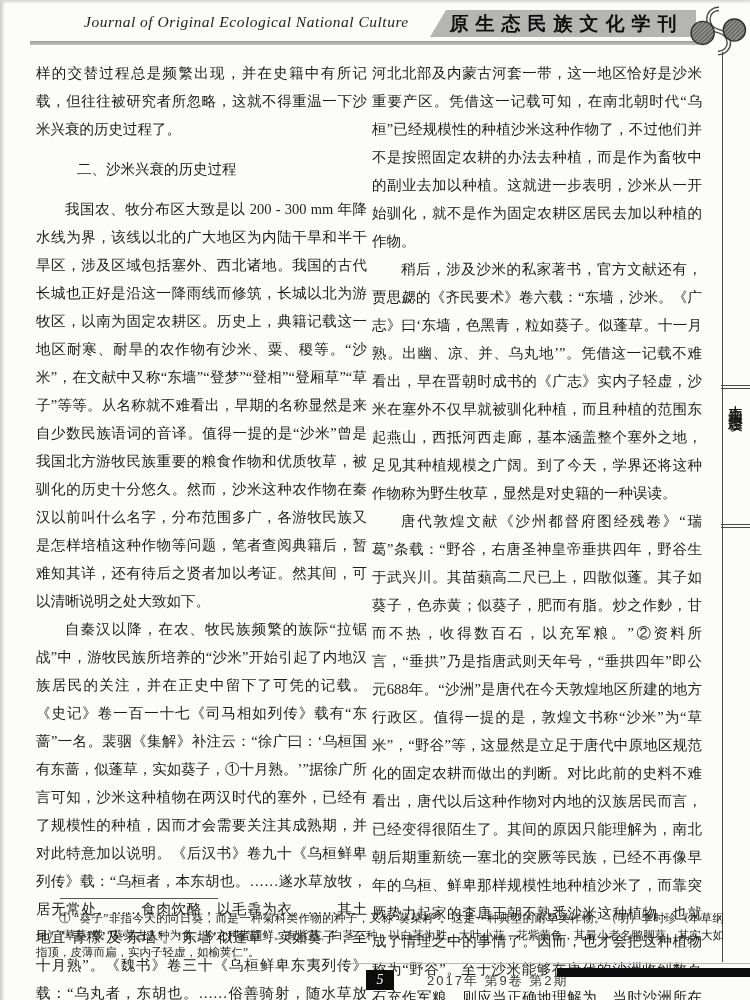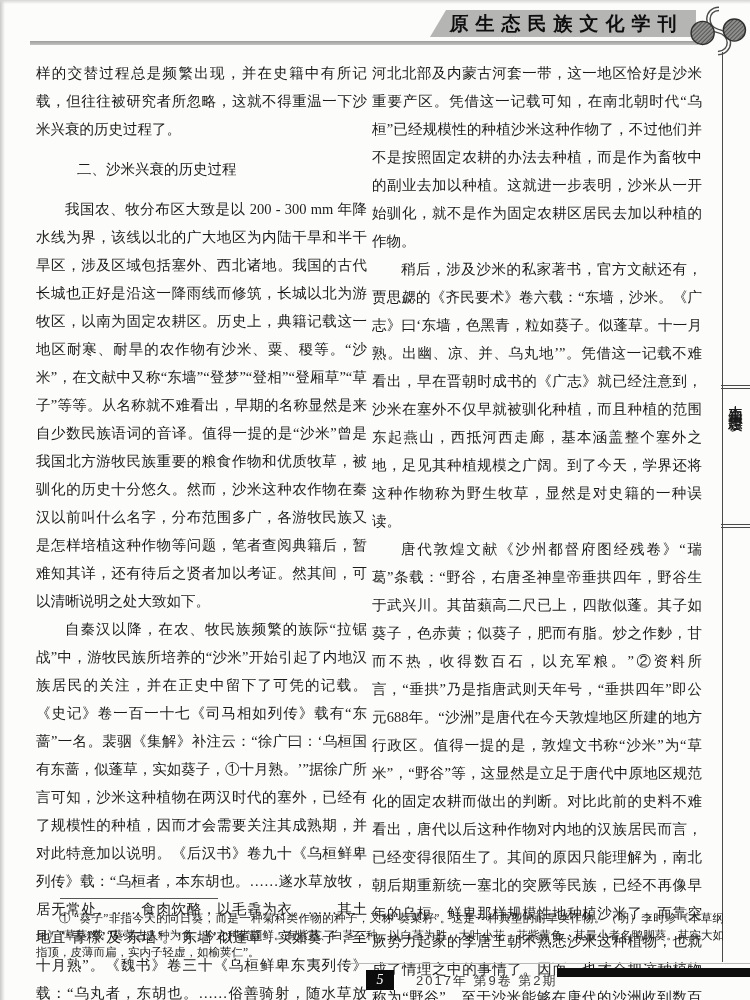--- a/index.html
+++ b/index.html
@@ -75,33 +75,34 @@
   }
 
   
   .footer-hairline{position:absolute;left:338px;top:963px;width:412px;height:1px;background:#b8b8b6;}
   .page-badge{
     position:absolute;left:366px;top:970px;width:28px;height:20px;
     background:#0c0c0c;color:#fff;font-size:14px;font-style:italic;
     display:flex;align-items:center;justify-content:center;
   }
   .issue-info{
-    position:absolute;left:416px;top:972px;height:18px;
+    position:absolute;left:427px;top:972px;height:18px;
     font-family:"Liberation Sans","DejaVu Sans",sans-serif;
     font-size:13px;letter-spacing:2px;color:#3b3b3b;white-space:nowrap;
   }
   .footer-bar{position:absolute;left:557px;top:968px;width:193px;height:9px;background:#0e0e0e;}
 </style>
 </head>
 <body>
 
 <div class="page">
   <div class="scan-edge-left"></div>
   <div class="scan-edge-top"></div>
 
+  <div class="journal-title-en">Journal of Original Ecological National Culture</div>
   <div class="title-banner">
     <span class="zh">原生态民族文化学刊</span>
   </div>
   <div class="header-rule"></div>
 
   <svg class="ornament" viewBox="0 0 62 52">
     <defs>
       <pattern id="hatch" width="3" height="3" patternUnits="userSpaceOnUse" patternTransform="rotate(45)">
         <rect width="3" height="3" fill="#8f8f8d"></rect>
         <line x1="0" y1="0" x2="0" y2="3" stroke="#3c3c3a" stroke-width="1.4"></line>
@@ -120,21 +121,21 @@
 
   <div class="col col-left">
     <p class="cont">样的交替过程总是频繁出现，并在史籍中有所记载，但往往被研究者所忽略，这就不得重温一下沙米兴衰的历史过程了。</p>
     <p class="heading">二、沙米兴衰的历史过程</p>
     <p>我国农、牧分布区大致是以 200 - 300 mm 年降水线为界，该线以北的广大地区为内陆干旱和半干旱区，涉及区域包括塞外、西北诸地。我国的古代长城也正好是沿这一降雨线而修筑，长城以北为游牧区，以南为固定农耕区。历史上，典籍记载这一地区耐寒、耐旱的农作物有沙米、粟、稷等。“沙米”，在文献中又称“东墙”“登梦”“登相”“登厢草”“草子”等等。从名称就不难看出，早期的名称显然是来自少数民族语词的音译。值得一提的是“沙米”曾是我国北方游牧民族重要的粮食作物和优质牧草，被驯化的历史十分悠久。然而，沙米这种农作物在秦汉以前叫什么名字，分布范围多广，各游牧民族又是怎样培植这种作物等问题，笔者查阅典籍后，暂难知其详，还有待后之贤者加以考证。然其间，可以清晰说明之处大致如下。</p>
     <p>自秦汉以降，在农、牧民族频繁的族际“拉锯战”中，游牧民族所培养的“沙米”开始引起了内地汉族居民的关注，并在正史中留下了可凭的记载。《史记》卷一百一十七《司马相如列传》载有“东蔷”一名。裴骃《集解》补注云：“徐广曰：‘乌桓国有东蔷，似蓬草，实如葵子，①十月熟。’”据徐广所言可知，沙米这种植物在两汉时代的塞外，已经有了规模性的种植，因而才会需要关注其成熟期，并对此特意加以说明。《后汉书》卷九十《乌桓鲜卑列传》载：“乌桓者，本东胡也。……遂水草放牧，居无常处。……食肉饮酪，以毛毳为衣。……其土地宜‘青穄’及‘东墙’。‘东墙’似蓬草，实如葵子，至十月熟”。《魏书》卷三十《乌桓鲜卑东夷列传》载：“乌丸者，东胡也。……俗善骑射，随水草放牧，居无常处。……俗识鸟兽孕乳，时以四节耕种，常用布谷鸣为候。……地宜‘青穄’‘东墙’。‘东墙’似蓬草，实如葵子，至十月熟。”史料中所称的“乌丸（乌桓）”系我国古代北方游牧民族之一，唐代以前主要生息在今辽河下游、山西、</p>
   </div>
 
   <div class="col col-right">
     <p class="cont">河北北部及内蒙古河套一带，这一地区恰好是沙米重要产区。凭借这一记载可知，在南北朝时代“乌桓”已经规模性的种植沙米这种作物了，不过他们并不是按照固定农耕的办法去种植，而是作为畜牧中的副业去加以种植。这就进一步表明，沙米从一开始驯化，就不是作为固定农耕区居民去加以种植的作物。</p>
-    <p>稍后，涉及沙米的私家著书，官方文献还有，贾思勰的《齐民要术》卷六载：“东墙，沙米。《广志》曰‘东墙，色黑青，粒如葵子。似蓬草。十一月熟。出幽、凉、并、乌丸地’”。凭借这一记载不难看出，早在晋朝时成书的《广志》就已经注意到，沙米在塞外不仅早就被驯化种植，而且种植的范围东起燕山，西抵河西走廊，基本涵盖整个塞外之地，足见其种植规模之广阔。到了今天，学界还将这种作物称为野生牧草，显然是对史籍的一种误读。</p>
+    <p>稍后，涉及沙米的私家著书，官方文献还有，贾思勰的《齐民要术》卷六载：“东墙，沙米。《广志》曰‘东墙，色黑青，粒如葵子。似蓬草。十一月熟。出幽、凉、并、乌丸地’”。凭借这一记载不难看出，早在晋朝时成书的《广志》实内子轻虚，沙米在塞外不仅早就被驯化种植，而且种植的范围东起燕山，西抵河西走廊，基本涵盖整个塞外之地，足见其种植规模之广阔。到了今天，学界还将这种作物称为野生牧草，显然是对史籍的一种误读。</p>
     <p>唐代敦煌文献《沙州都督府图经残卷》“瑞葛”条载：“野谷，右唐圣神皇帝垂拱四年，野谷生于武兴川。其苗蘱高二尺已上，四散似蓬。其子如葵子，色赤黄；似葵子，肥而有脂。炒之作麨，甘而不热，收得数百石，以充军粮。”②资料所言，“垂拱”乃是指唐武则天年号，“垂拱四年”即公元688年。“沙洲”是唐代在今天敦煌地区所建的地方行政区。值得一提的是，敦煌文书称“沙米”为“草米”，“野谷”等，这显然是立足于唐代中原地区规范化的固定农耕而做出的判断。对比此前的史料不难看出，唐代以后这种作物对内地的汉族居民而言，已经变得很陌生了。其间的原因只能理解为，南北朝后期重新统一塞北的突厥等民族，已经不再像早年的乌桓、鲜卑那样规模性地种植沙米了，而靠突厥势力起家的李唐王朝不熟悉沙米这种植物，也就成了情理之中的事情了。因而，也才会把这种植物称为“野谷”。至于沙米能够在唐代的沙洲收到数百石充作军粮，则应当正确地理解为，当时沙洲所在的河西之地还有乌桓、鲜卑等族的居民承袭了沙米种植这一传统，数百石的沙米应该是来自这些民族之手。</p>
   </div>
 
   <div class="footnote-sep"></div>
   <p class="footnote">① “葵子”非指今天的向日葵，而是一种菊科类作物的种子，又称“葵菜籽”。这是一种典型的耐旱类作物。（明）李时珍《本草纲目》“草葵”载 “葵菜古人种为食，今之种者颇鲜。有紫茎、白茎二种，以白茎为胜。大叶小花，花紫黄色，其最小者名鸭脚葵。其实大如指顶，皮薄而扁，实内子轻虚，如榆荚仁”。</p>
 
   <div class="footer-hairline"></div>
   <div class="page-badge">5</div>
   <div class="issue-info">2017年  第9卷  第2期</div>
   <div class="footer-bar"></div>

